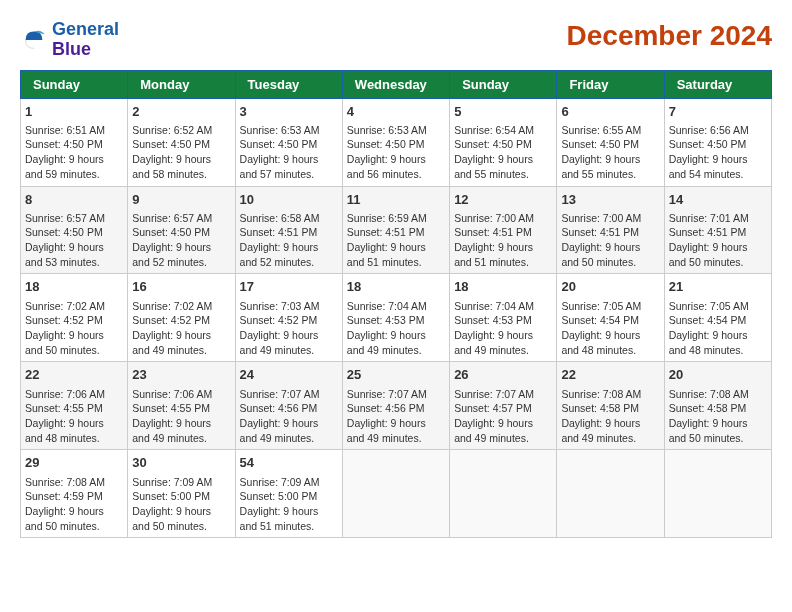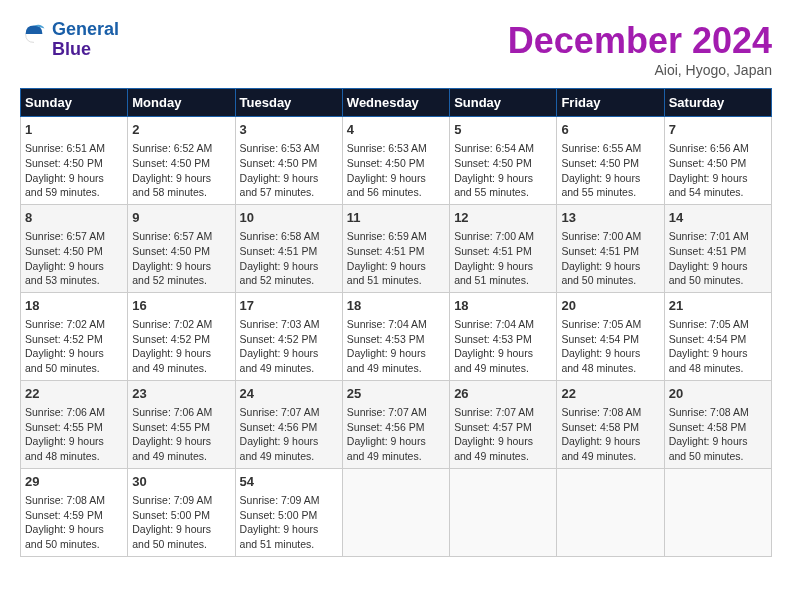--- a/index.html
+++ b/index.html
@@ -11,57 +11,57 @@
       padding: 20px;
     }
     .header {
       display: flex;
       justify-content: space-between;
       align-items: flex-start;
       margin-bottom: 10px;
     }
     .logo {
       display: flex;
-      align-items: flex-start;
+      align-items: center;
       gap: 4px;
     }
     .logo-text {
       font-size: 18px;
       font-weight: bold;
       color: #333;
       line-height: 1.1;
     }
     .logo-text span {
       color: #1a5fa8;
     }
     .logo-icon {
       width: 28px;
       height: 28px;
     }
     .title-block {
       text-align: right;
     }
     .month-title {
-      font-size: 36px;
+      font-size: 28px;
       font-weight: bold;
-      color: #a21caf;
+      color: #c2410c;
     }
     .location {
       font-size: 14px;
       color: #555;
     }
     table {
       width: 100%;
       border-collapse: collapse;
       font-size: 11px;
     }
     thead tr th {
-      background-color: #0f172a;
+      background-color: #15803d;
       color: #fff;
-      padding: 6px 4px;
+      padding: 6px 12px;
       text-align: left;
       font-size: 13px;
       font-weight: bold;
       border: 1px solid #1a5fa8;
     }
     tbody tr td {
       border: 1px solid #ccc;
       vertical-align: top;
       padding: 4px;
       width: calc(100% / 7);
@@ -93,21 +93,20 @@
       <path d="M8 20 Q8 8 20 8 Q32 8 32 20" fill="#1a5fa8"></path>
       <path d="M20 8 Q30 4 35 12" fill="#4a9fd4"></path>
       <path d="M8 20 Q8 32 20 32" fill="none" stroke="#ccc" stroke-width="1"></path>
     </svg>
     <div>
       <div class="logo-text"><span>General</span><br><span style="color:#4c1d95">Blue</span></div>
     </div>
   </div>
   <div class="title-block">
     <div class="month-title">December 2024</div>
-    <div class="location">Aioi, Hyogo, Japan</div>
   </div>
 </div>
 
 <table>
   <thead>
     <tr>
       <th>Sunday</th>
       <th>Monday</th>
       <th>Tuesday</th>
       <th>Wednesday</th>

